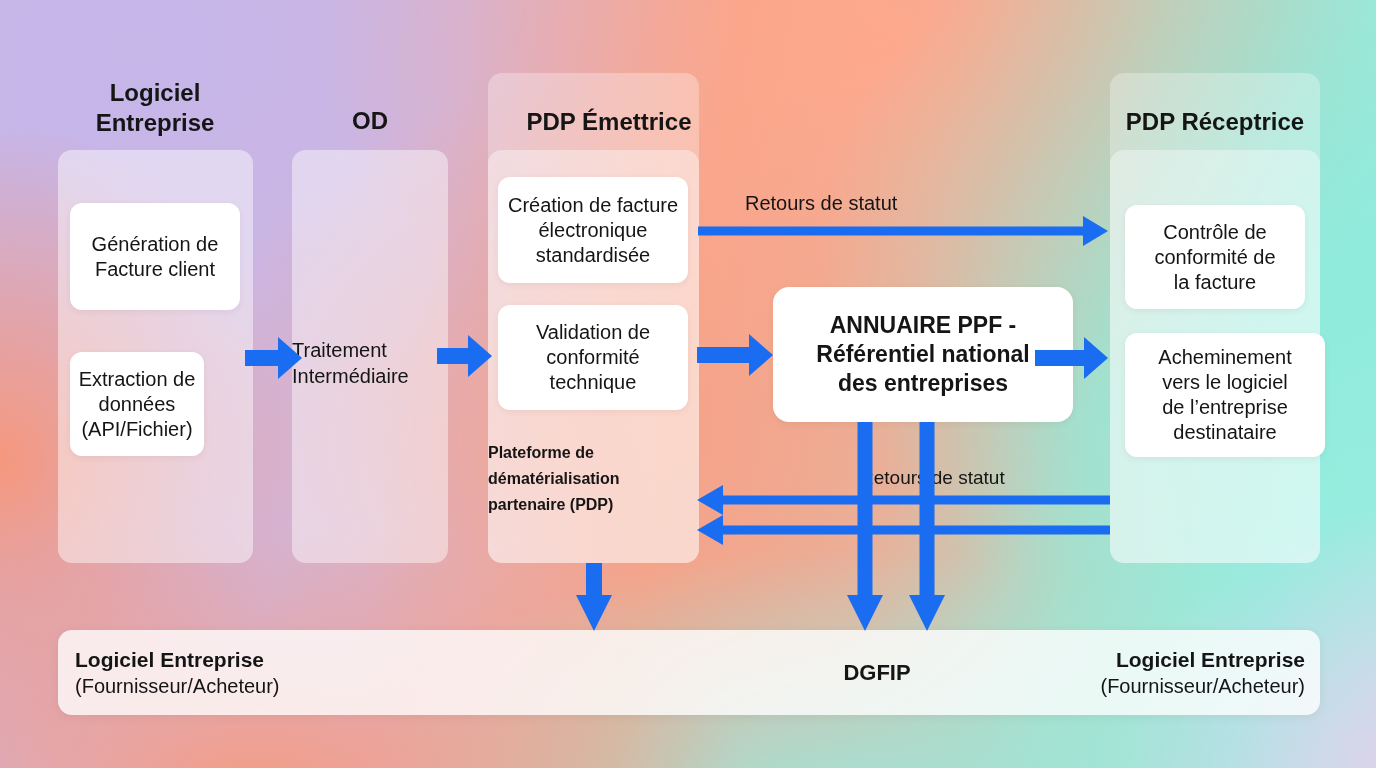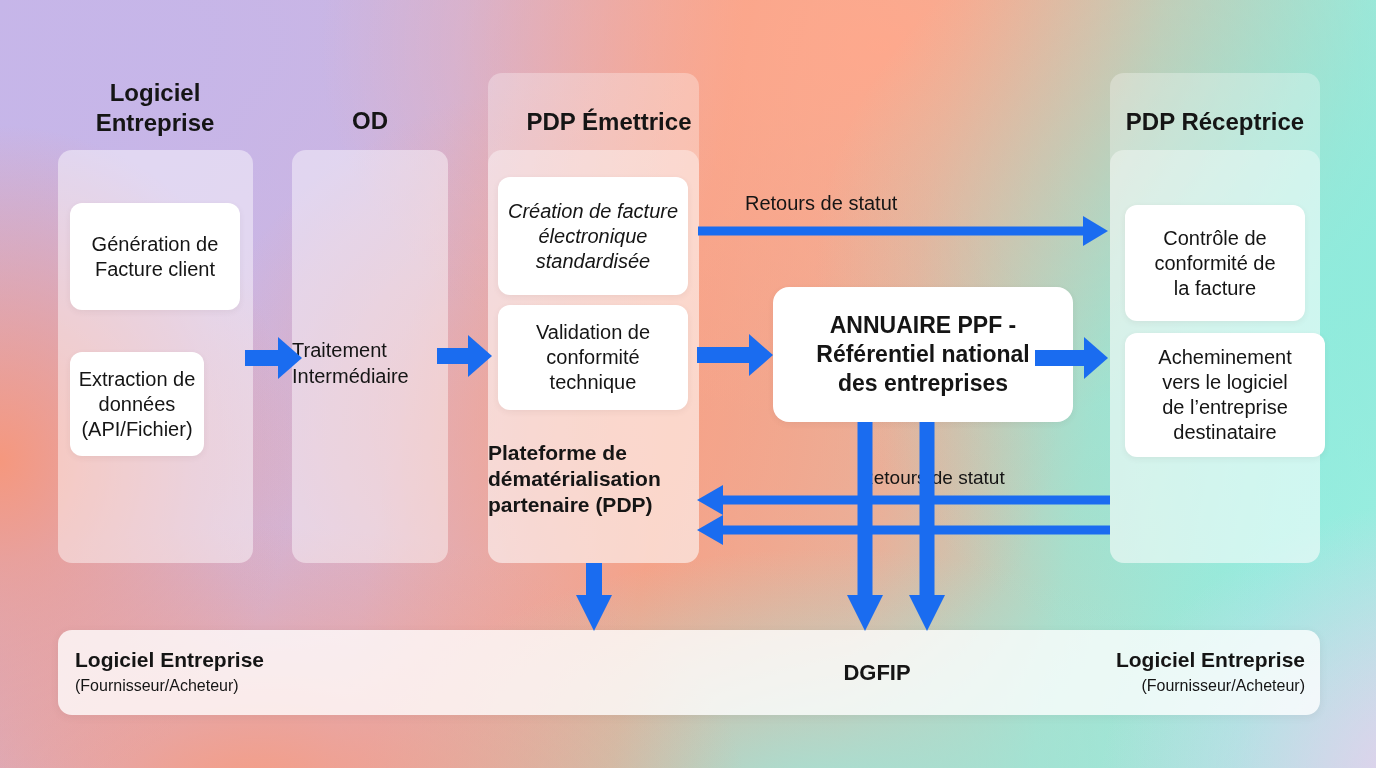--- a/index.html
+++ b/index.html
@@ -40,21 +40,21 @@
   .varrow{position:absolute;z-index:3;}
   .varrow .shaft{position:absolute;top:0;bottom:34px;left:50%;transform:translateX(-50%);
                  width:15px;background:var(--blue);}
   .varrow .head{position:absolute;bottom:0;left:50%;transform:translateX(-50%);width:0;height:0;
                 border-left:18px solid transparent;border-right:18px solid transparent;
                 border-top:36px solid var(--blue);}
   .bar{position:absolute;border-radius:14px;background:rgba(255,255,255,.78);z-index:2;
        box-shadow:0 2px 8px rgba(90,60,60,.08);}
   .bar .grp{position:absolute;top:16px;}
   .bar .t1{font-weight:bold;font-size:21px;line-height:27px;}
-  .bar .t2{font-size:16px;line-height:26px;}
+  .bar .t2{font-size:20px;line-height:26px;}
   :root{--blue:#1a6cf0;}
 </style>
 </head>
 <body>
 
 <div id="stage">
 
   <div class="panel" style="left:58px;top:150px;width:195px;height:413px;background:rgba(255,255,255,.46);"></div>
   <div class="panel" style="left:292px;top:150px;width:156px;height:413px;background:rgba(255,255,255,.44);"></div>
   <div class="panel" style="left:488px;top:73px;width:211px;height:490px;background:rgba(255,255,255,.30);"></div>
@@ -70,35 +70,35 @@
 
   <div class="box" style="left:70px;top:203px;width:170px;height:107px;">Génération de
 Facture client</div>
   <div class="box" style="left:70px;top:352px;width:134px;height:104px;text-align:center;">Extraction de
 données
 (API/Fichier)</div>
 
   <div class="lbl" style="left:292px;top:337px;width:156px;font-size:20px;line-height:26px;">Traitement
 Intermédiaire</div>
 
-  <div class="box" style="left:498px;top:177px;width:190px;height:118px;font-style:italic;">Création de facture
+  <div class="box" style="left:498px;top:177px;width:190px;height:106px;">Création de facture
 électronique
 standardisée</div>
   <div class="box" style="left:498px;top:305px;width:190px;height:105px;">Validation de
 conformité
 technique</div>
-  <div class="lbl" style="left:488px;top:440px;width:211px;font-weight:bold;font-size:21px;line-height:26px;">Plateforme de
+  <div class="lbl" style="left:488px;top:440px;width:211px;font-weight:bold;font-size:16px;line-height:26px;">Plateforme de
 dématérialisation
 partenaire (PDP)</div>
 
   <div class="box" style="left:773px;top:287px;width:300px;height:135px;font-weight:bold;font-size:23px;line-height:29px;border-radius:16px;">ANNUAIRE PPF -
 Référentiel national
 des entreprises</div>
 
-  <div class="box" style="left:1125px;top:205px;width:180px;height:116px;">Contrôle de
+  <div class="box" style="left:1125px;top:205px;width:180px;height:104px;">Contrôle de
 conformité de
 la facture</div>
   <div class="box" style="left:1125px;top:333px;width:200px;height:124px;">Acheminement
 vers le logiciel
 de l’entreprise
 destinataire</div>
 
   <div class="lbl" style="left:745px;top:192px;width:320px;font-size:20px;">Retours de statut</div>
   <div class="lbl" style="left:860px;top:467px;width:320px;font-size:19px;">Retours de statut</div>
 

